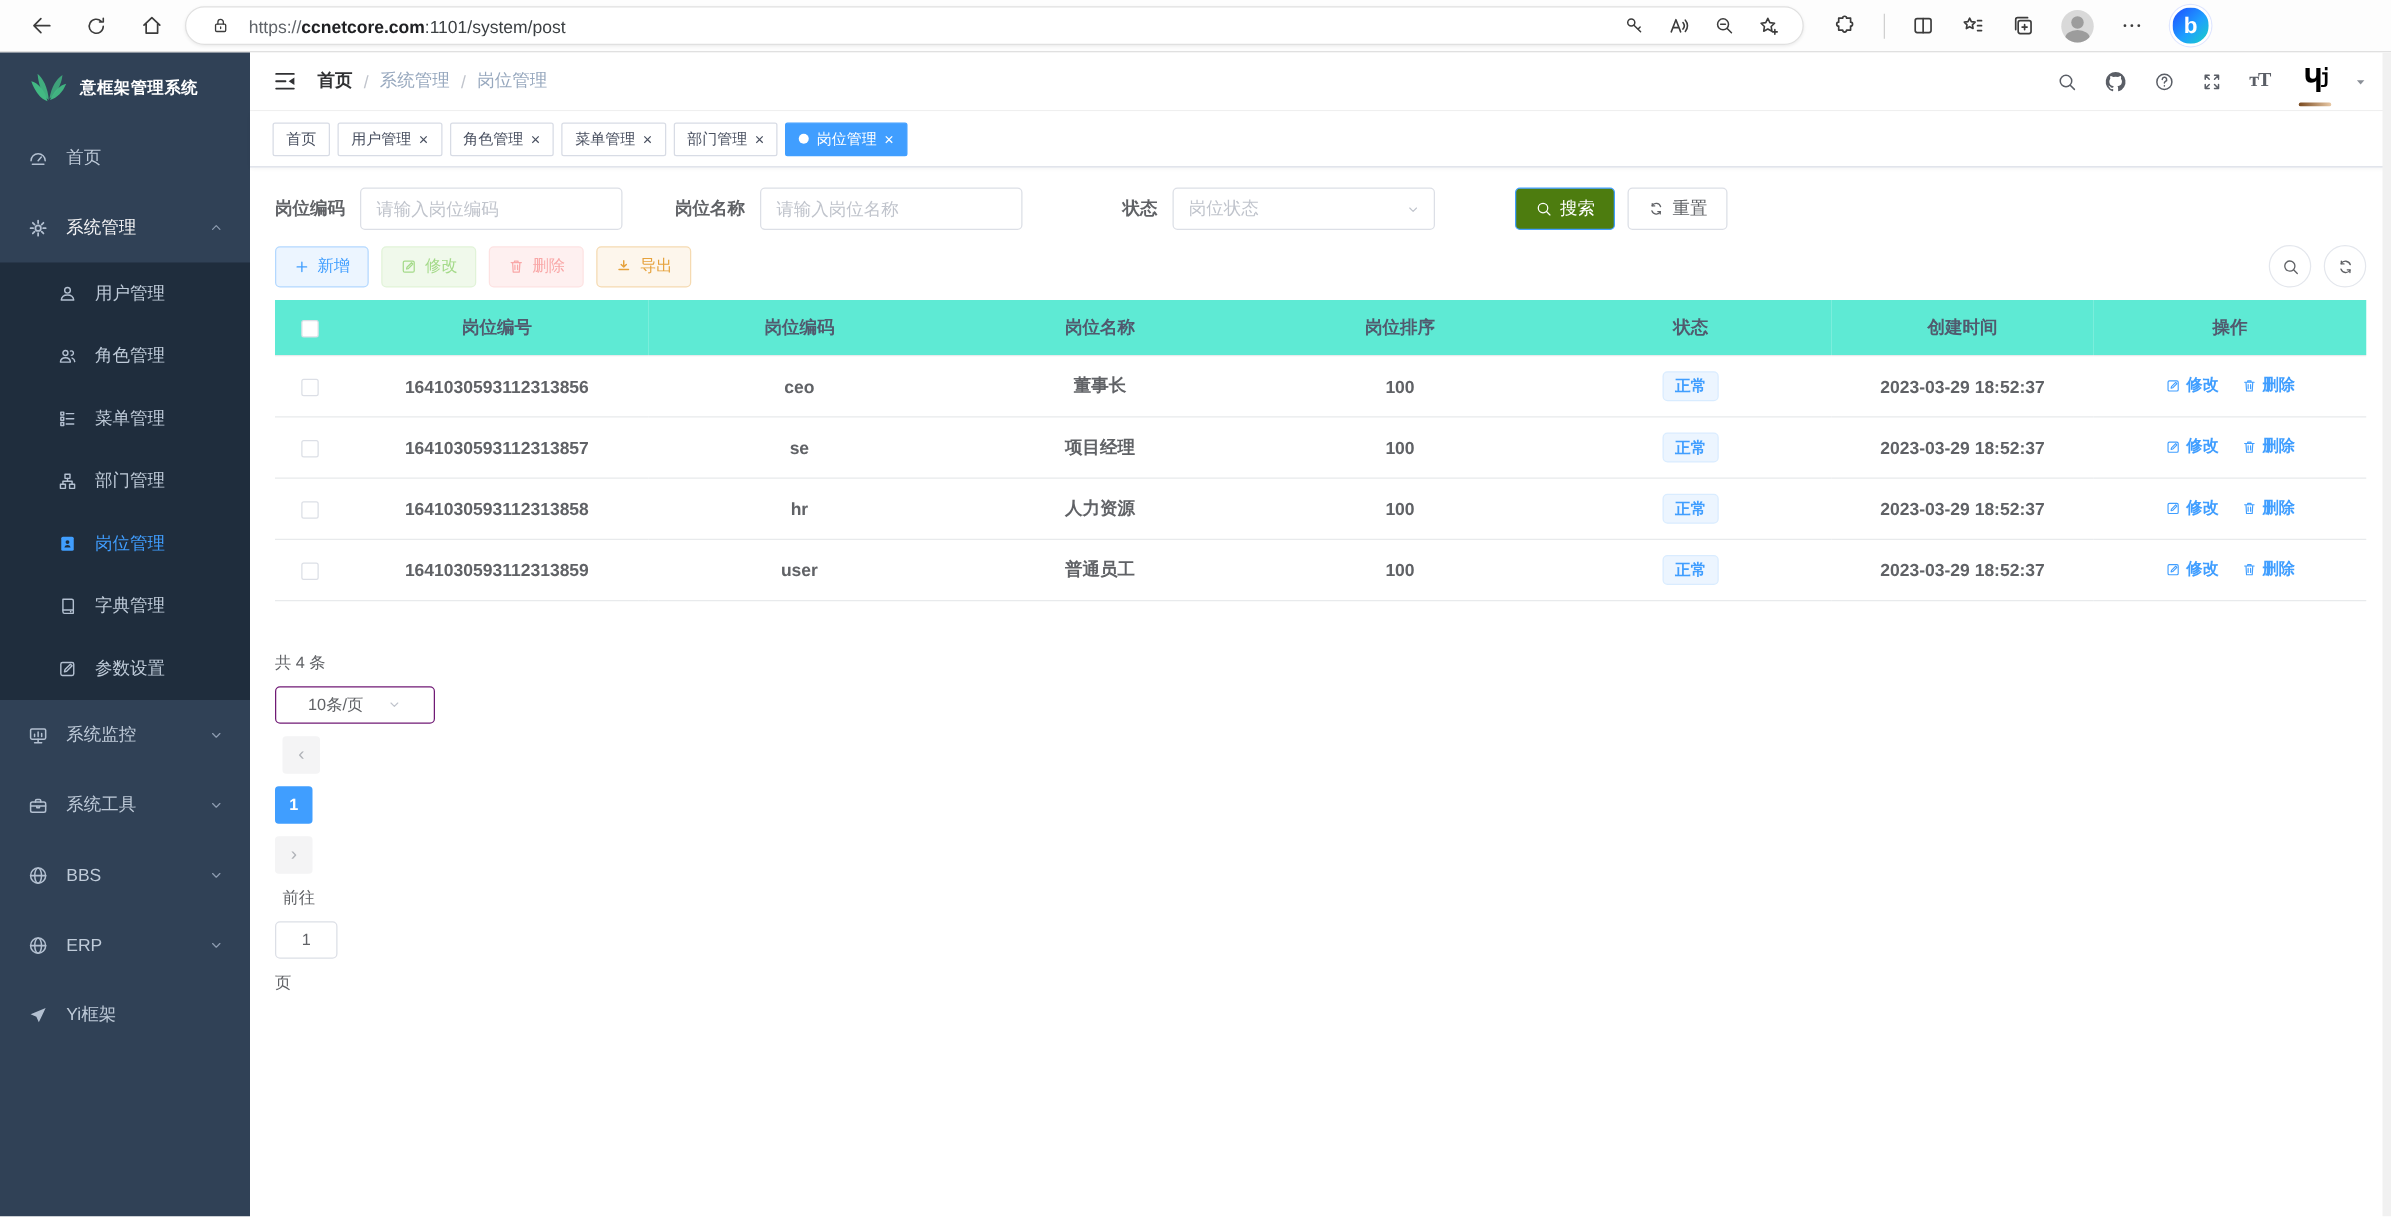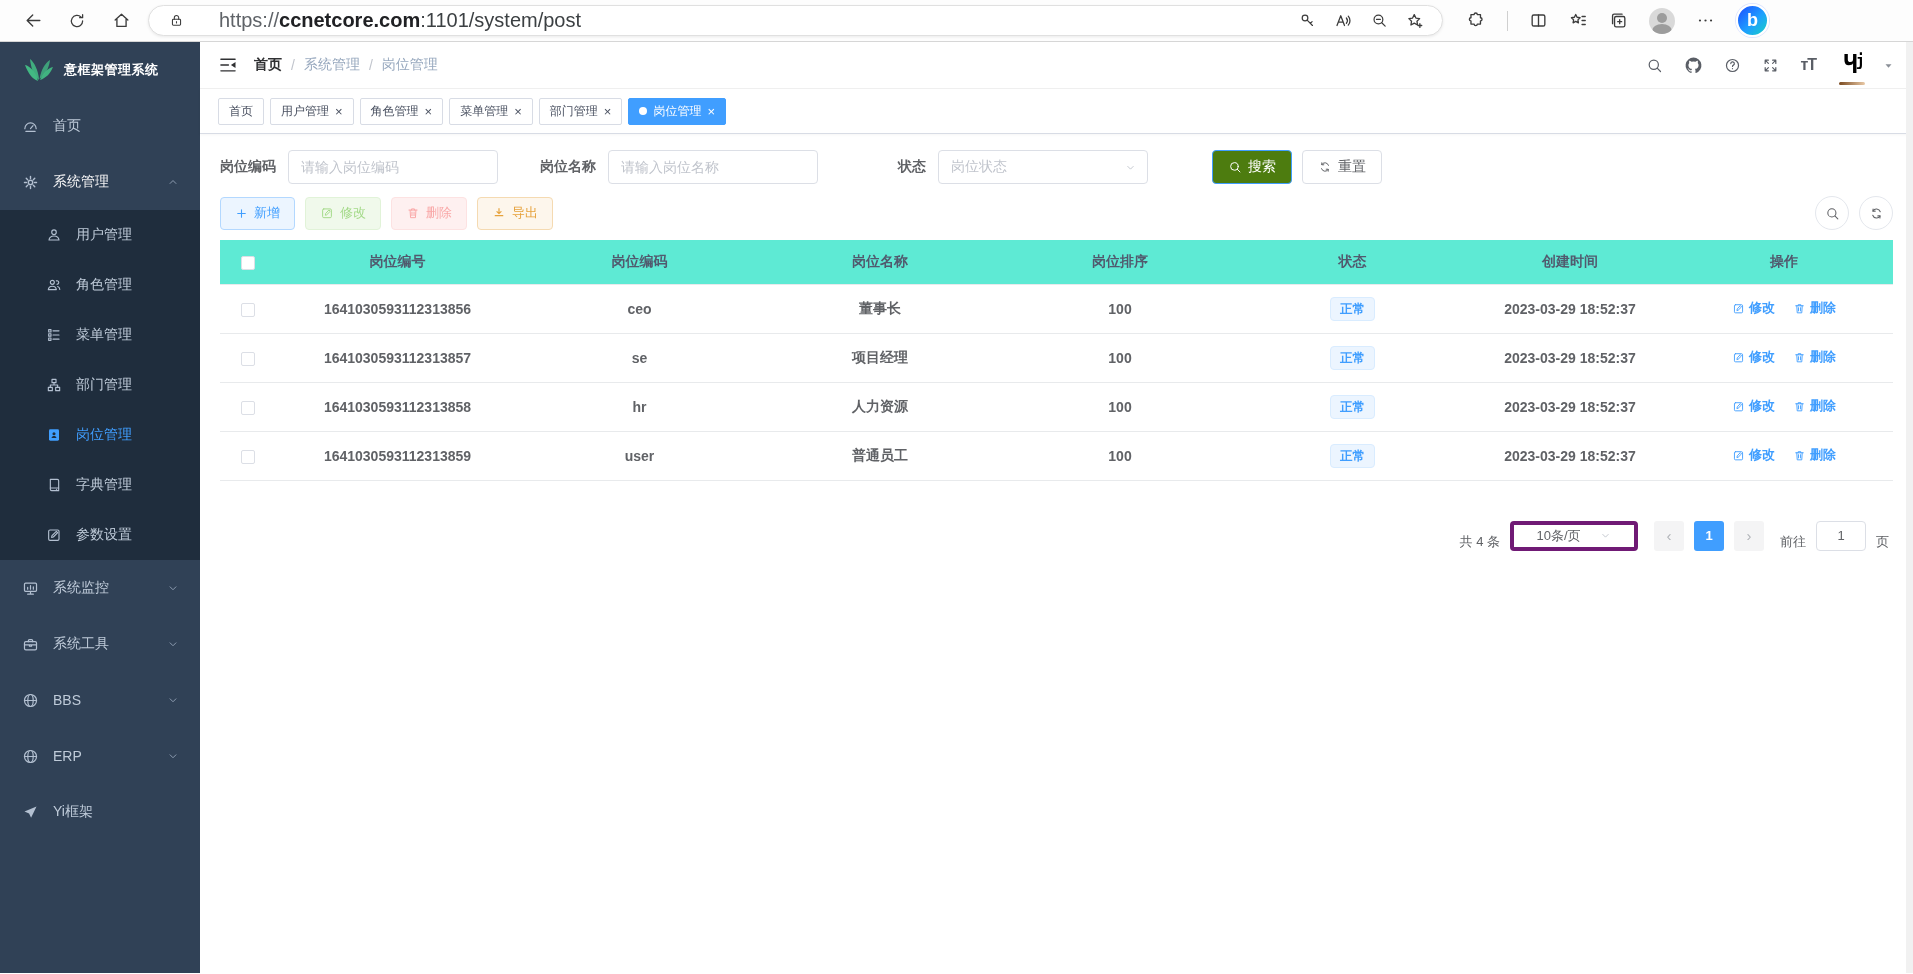--- a/index.html
+++ b/index.html
@@ -4,21 +4,21 @@
 <style>
   * { margin:0; padding:0; box-sizing:border-box; }
   html,body { width:1913px; height:974px; overflow:hidden; background:#fff;
     font-family:"Liberation Sans","DejaVu Sans",sans-serif; font-size:14px; color:#303133; }
   svg.ic { display:block; fill:none; stroke:currentColor; stroke-width:1.7; stroke-linecap:round; stroke-linejoin:round; }
 
   
   .chrome { height:42px; background:#fdfdfd; border-bottom:1px solid #d6d6d6; display:flex; align-items:center; padding:0 16px; gap:10px; }
   .chrome .nav-ic { width:34px; height:34px; display:flex; align-items:center; justify-content:center; color:#3c3c3c; border-radius:6px; cursor:pointer; }
   .addr { flex:1; max-width:1295px; height:31px; background:#fff; border:1px solid #e0e0e0; box-shadow:0 1px 3px rgba(0,0,0,.08); border-radius:16px; display:flex; align-items:center; padding:0 14px; gap:10px; color:#5f6368; }
-  .addr .url { flex:1; font-size:20px; color:#5f6368; white-space:nowrap; overflow:hidden;margin-left:20px; }
+  .addr .url { flex:1; font-size:14px; color:#5f6368; white-space:nowrap; overflow:hidden; }
   .addr .url b { color:#202124; font-weight:700; }
   .addr .url .rest { color:#3c4043; }
   .addr .pill-ic { width:26px; height:26px; display:flex; align-items:center; justify-content:center; color:#3c3c3c; }
   .chrome-right { display:flex; align-items:center; gap:21px; padding-left:14px; }
   .chrome-right .cr-ic { color:#3c3c3c; display:flex; align-items:center; justify-content:center; }
   .vdiv { width:1px; height:20px; background:#d0d0d0; }
   .avatar-circle { width:26px; height:26px; border-radius:50%; background:#d9d9d9; position:relative; overflow:hidden; }
   .avatar-circle::before { content:""; position:absolute; left:8px; top:5px; width:10px; height:10px; border-radius:50%; background:#9c9c9c; }
   .avatar-circle::after { content:""; position:absolute; left:3px; top:16px; width:20px; height:14px; border-radius:50%; background:#9c9c9c; }
   .bing { width:33px; height:33px; border-radius:50%; background:linear-gradient(135deg,#1f4bff 0%,#1e9fff 55%,#18d0c4 100%); display:flex; align-items:center; justify-content:center; color:#fff; font-weight:700; font-size:18px; border:2px solid #fff; box-shadow:0 0 0 1px #dfe6ff; }
@@ -45,21 +45,21 @@
   
   .main { flex:1; display:flex; flex-direction:column; background:#fff; min-width:0; }
   .navbar { height:47px; border-bottom:1px solid #f0f0f0; display:flex; align-items:center; padding:0 18px; flex:none; }
   .hamburger { color:#303133; margin-right:16px; cursor:pointer; display:flex; }
   .breadcrumb { display:flex; align-items:center; gap:9px; font-size:14px; }
   .breadcrumb .bc-home { color:#303133; font-weight:600; }
   .breadcrumb .sep { color:#c0c4cc; }
   .breadcrumb .bc-dim { color:#97a8be; }
   .nav-right { margin-left:auto; display:flex; align-items:center; gap:21px; color:#5a5e66; }
   .nav-right .nr-ic { display:flex; cursor:pointer; }
-  .tt-glyph { font-size:16px; font-weight:600; letter-spacing:-1px; }
+  .tt-glyph { font-size:16px; font-weight:600; letter-spacing:-1px;font-family:Liberation Serif, serif; }
   .yi-avatar { width:32px; height:32px; background:#fff; display:flex; align-items:center; justify-content:center; position:relative; cursor:pointer; }
   .yi-avatar .glyph { font-weight:900; font-size:24px; color:#000; font-family:"DejaVu Sans Mono",monospace; letter-spacing:-2px; transform:scaleY(1.05); }
   .yi-avatar::after { content:""; position:absolute; left:2px; bottom:-4px; width:26px; height:3px; background:linear-gradient(90deg,#7a4a20,#e9c9a6); border-radius:2px; }
   .caret { color:#8a8f97; margin-left:-8px; }
 
   
   .tabsbar { height:45px; border-bottom:1px solid #d8dce5; box-shadow:0 1px 3px rgba(0,0,0,.04); display:flex; align-items:center; padding:0 18px; gap:6px; flex:none; background:#fff; }
   .tab { height:27px; display:inline-flex; align-items:center; padding:0 10px; border:1px solid #d8dce5; background:#fff; color:#495060; font-size:12px; cursor:pointer; gap:6px; border-radius:2px; }
   .tab .x { font-size:13px; color:#7d8émet; }
   .tab .x::before { content:"×"; }
@@ -91,22 +91,22 @@
   .circle-btn { width:34px; height:34px; border-radius:50%; border:1px solid #e4e7ed; background:#fff; color:#606266; display:flex; align-items:center; justify-content:center; cursor:pointer; }
 
   table.grid { width:100%; border-collapse:collapse; table-layout:fixed; }
   .grid th { background:#5eead4; height:44px; font-size:14px; color:#515a6e; font-weight:700; text-align:center; border-bottom:1px solid #e8eaec; }
   .grid td { height:49px; text-align:center; color:#606266; font-size:14px; border-bottom:1px solid #e8eaec;font-weight:bold; }
   .cb { width:14px; height:14px; border:1px solid #dcdfe6; border-radius:2px; display:inline-block; background:#fff; cursor:pointer; vertical-align:middle; }
   .tag { display:inline-block; height:24px; line-height:22px; padding:0 9px; background:#ecf5ff; border:1px solid #d9ecff; color:#409eff; border-radius:4px; font-size:12.5px; }
   .op-link { color:#409eff; font-size:13px; display:inline-flex; align-items:center; gap:4px; cursor:pointer; text-decoration:none; }
   .op-link + .op-link { margin-left:14px; }
 
-  .pager { display:flex; align-items:flex-end; justify-content:flex-end; margin-top:40px; padding-right:4px; color:#606266; font-size:13px; gap:10px; }
-  .pg-select { width:128px; height:30px; border:4px solid #701a75; border-radius:4px; display:flex; align-items:center; justify-content:center; gap:18px; color:#606266; cursor:pointer; background:#fff; }
+  .pager { display:flex; align-items:flex-start; justify-content:flex-end; margin-top:40px; padding-right:4px; color:#606266; font-size:13px; gap:10px;flex-direction:column; }
+  .pg-select { width:128px; height:30px; border:1px solid #701a75; border-radius:4px; display:flex; align-items:center; justify-content:center; gap:18px; color:#606266; cursor:pointer; background:#fff; }
   .pg-select .chev { color:#c0c4cc; }
   .pg-btn { min-width:30px; height:30px; border-radius:3px; background:#f4f4f5; color:#b0b3b8; display:flex; align-items:center; justify-content:center; font-size:15px; cursor:pointer; }
   .pg-btn.page-num { background:#409eff; color:#fff; font-weight:700; font-size:13px; }
   .pg-goto-input { width:50px; height:30px; border:1px solid #dcdfe6; border-radius:4px; text-align:center; font-size:13px; color:#606266; outline:none; font-family:inherit; }
   .pager .gap-l { margin-left:6px; }
 </style>
 </head>
 <body>
 
 <svg width="0" height="0" style="position:absolute">

